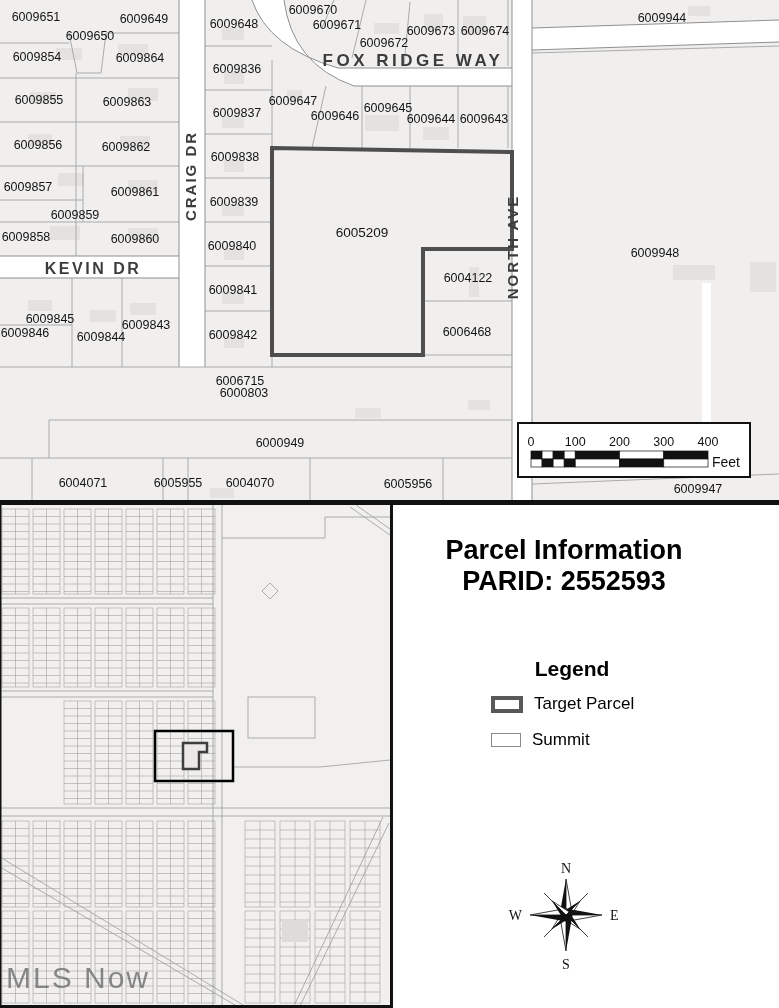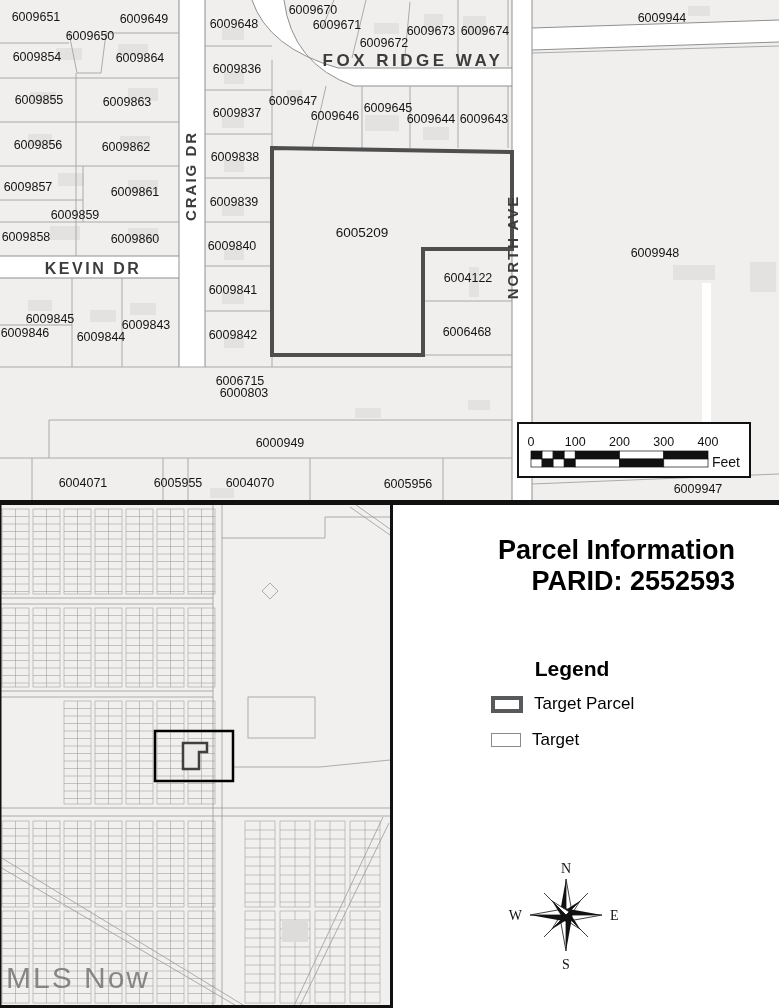--- a/index.html
+++ b/index.html
@@ -9,21 +9,21 @@
   .plabel{font-size:12.5px;fill:#141414;}
   .tlabel{font-size:13.5px;fill:#141414;}
   .rlabel{fill:#3c3c3c;font-weight:600;}
   .thin{stroke:#a3a3a3;stroke-width:0.9;fill:none;}
   .redge{stroke:#8f8f8f;stroke-width:1;fill:none;}
   .blk{stroke:#9b9b9b;stroke-width:0.55;fill:none;}
   .iline{stroke:#9b9b9b;stroke-width:0.8;fill:none;}
   .panel{position:absolute;left:390px;top:505px;width:386px;height:503px;
          background:#fff;border-left:3px solid #111;}
   .ptitle{position:absolute;top:30px;left:0;width:100%;box-sizing:border-box;padding-right:44px;
-          text-align:right;font-size:27px;line-height:31px;font-weight:bold;color:#000;}
+          text-align:center;font-size:27px;line-height:31px;font-weight:bold;color:#000;}
   .ltitle{position:absolute;top:152px;left:0;width:100%;box-sizing:border-box;padding-right:28px;
           text-align:center;font-size:21px;font-weight:bold;color:#000;}
   .litem{position:absolute;left:98px;height:16px;display:flex;align-items:center;gap:11px;
          font-size:17px;color:#000;}
   .sw{display:inline-block;width:30px;height:14px;background:#fff;box-sizing:border-box;}
   .sw.target{border:4px solid #58595b;width:32px;height:17px;}
   .sw.parcel{border:1.5px solid #8a8a8a;}
   .compass{position:absolute;left:110px;top:352px;}
   .compass text{font-family:"Liberation Serif","DejaVu Serif",serif;font-size:14px;fill:#111;}
 </style>
@@ -733,21 +733,21 @@
     </div>
 
     <div class="ltitle">Legend</div>
 
     <div class="litem" style="top:191px;">
       <span class="sw target"></span>
       <span>Target Parcel</span>
     </div>
     <div class="litem" style="top:227px;">
       <span class="sw parcel"></span>
-      <span>Target</span>
+      <span>Summit</span>
     </div>
 
     <svg class="compass" id="compass" width="126" height="116" viewBox="0 0 126 116">
         <line x1="41.07968978321703" y1="79.92031021678298" x2="84.92031021678298" y2="36.07968978321702" stroke="#333" stroke-width="0.8"></line>
         <line x1="41.07968978321702" y1="36.07968978321703" x2="84.92031021678298" y2="79.92031021678298" stroke="#333" stroke-width="0.8"></line>
         <line x1="84.92031021678298" y1="36.07968978321702" x2="41.07968978321703" y2="79.92031021678298" stroke="#333" stroke-width="0.8"></line>
         <line x1="84.92031021678298" y1="79.92031021678297" x2="41.07968978321702" y2="36.079689783217034" stroke="#333" stroke-width="0.8"></line>
         <polygon points="63,58 63,22 69.5,58" fill="#fff" stroke="#111" stroke-width="0.8"></polygon>
         <polygon points="63,58 63,22 56.5,58" fill="#111"></polygon>
         <polygon points="63,58 77.14213562373095,43.85786437626905 66.18198051533946,61.18198051533946" fill="#fff" stroke="#111" stroke-width="0.8"></polygon>

